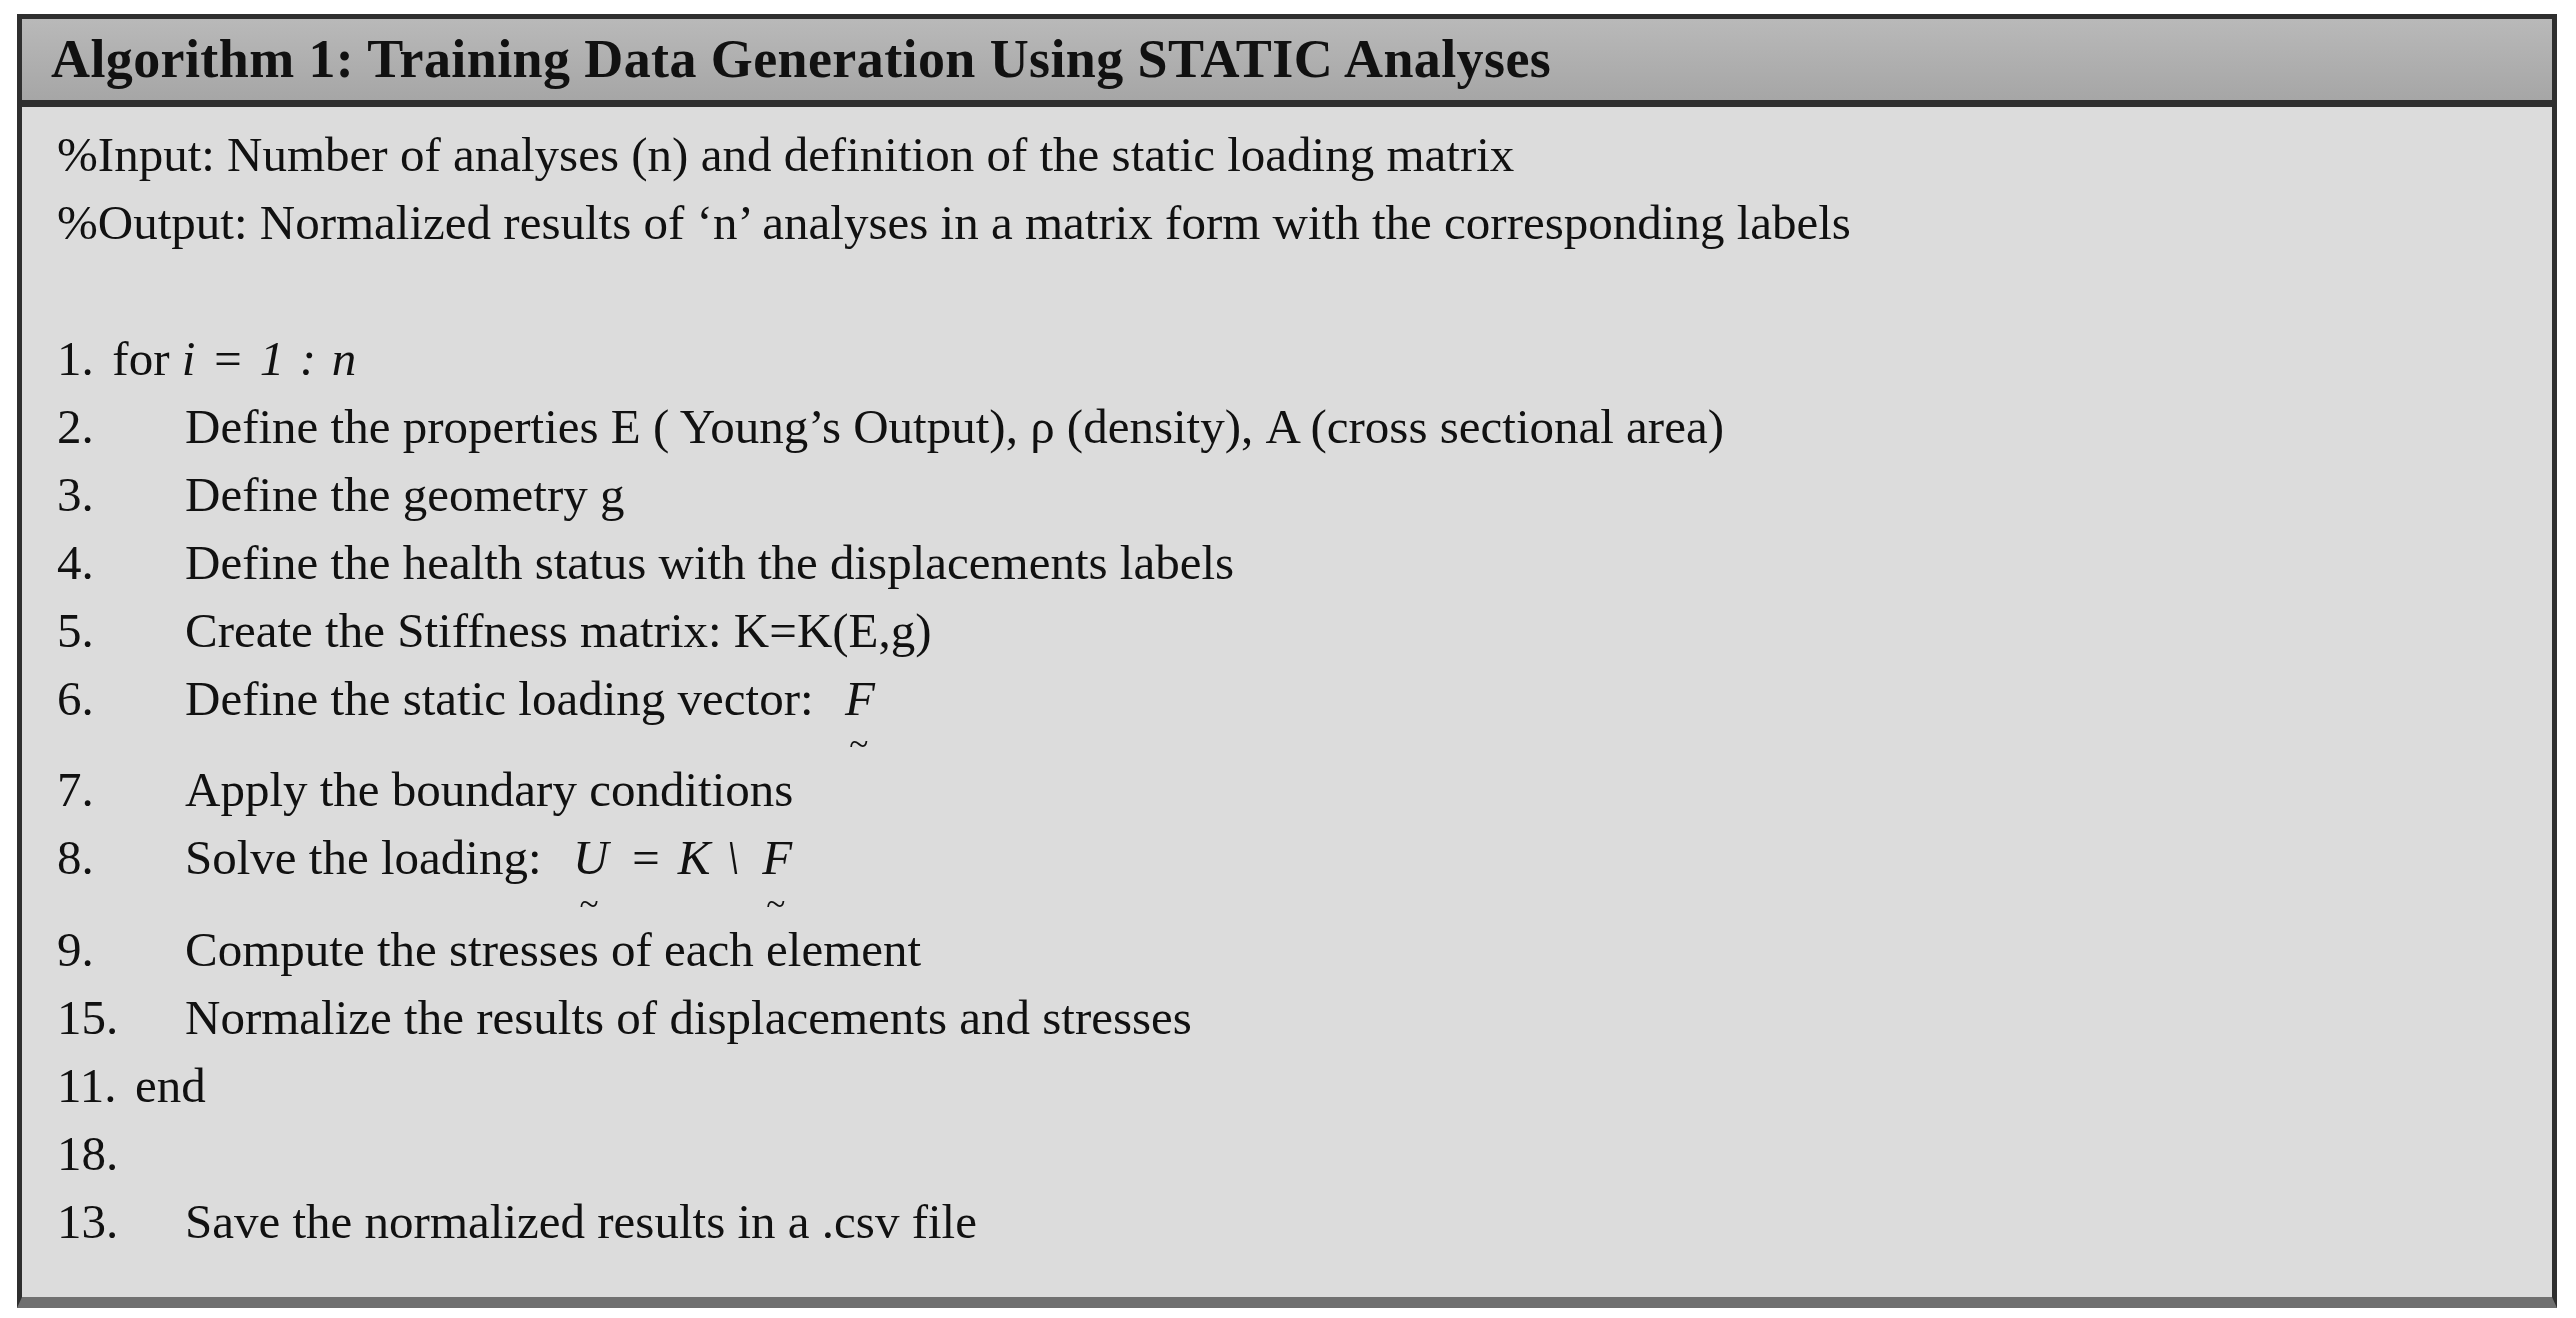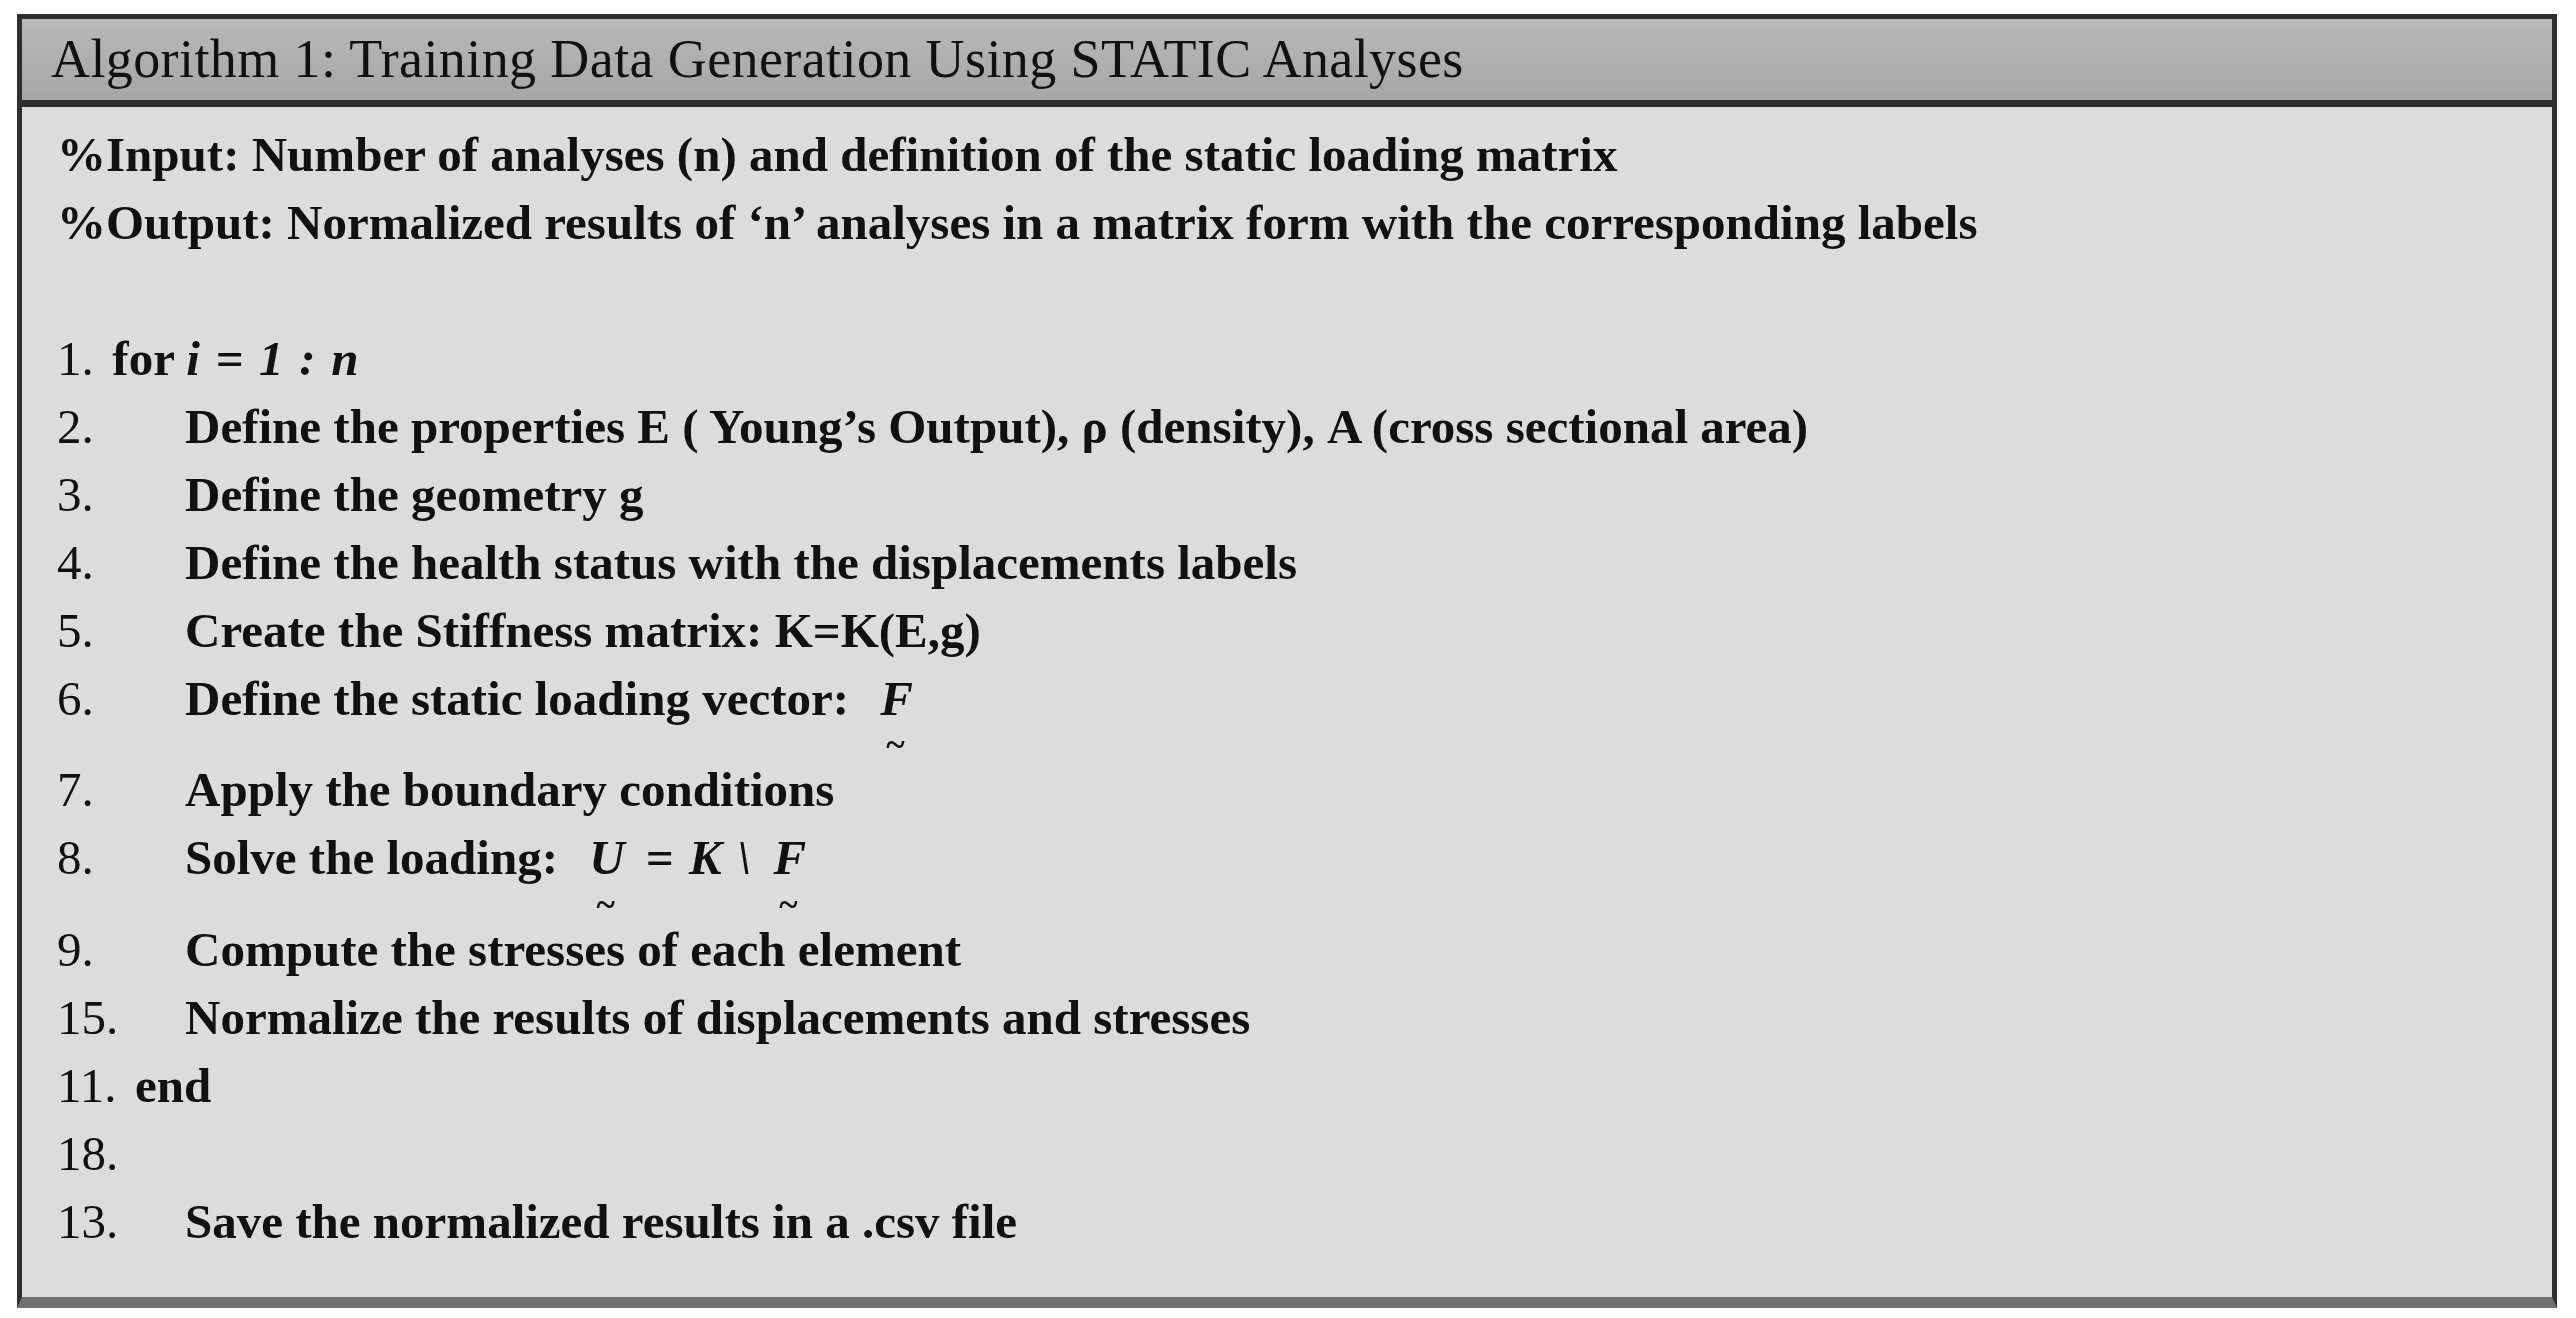--- a/index.html
+++ b/index.html
@@ -25,21 +25,21 @@
     border: 5.9px solid var(--border-dark, #2f2f2f);
     border-bottom: 11.8px solid var(--border-bottom, #707070);
     box-sizing: border-box;
   }
   .title-bar {
     background: linear-gradient(var(--title-bar-top, #b9b9b9), var(--title-bar-bg, #a6a6a6));
     border-bottom: 7.6px solid var(--border-dark, #2f2f2f);
     padding: 6.8px 25px 6.8px 29px;
   }
   .title-text {
-    font-weight: normal;
+    font-weight: bold;
     font-size: 54px;
     line-height: 68px;
     color: var(--text-color, #111111);
     letter-spacing: 0.4px;
   }
   .algo-body {
     padding: 13.5px 34px 0 35px;
     font-size: 49px;
     line-height: 68px;
     color: var(--text-color, #111111);
@@ -52,21 +52,20 @@
   .line .num {
     flex: 0 0 auto;
     width: 128px;
   }
   .line.tight .num {
     width: auto;
     margin-right: 18.6px;
   }
   .line .content {
     white-space: pre-wrap;
-    font-weight: bold;
   }
   .line.has-vec {
     padding-bottom: 23.6px;
   }
   .content .math {
     font-style: italic;
     letter-spacing: 1.7px;
   }
   .vec {
     display: inline-block;

